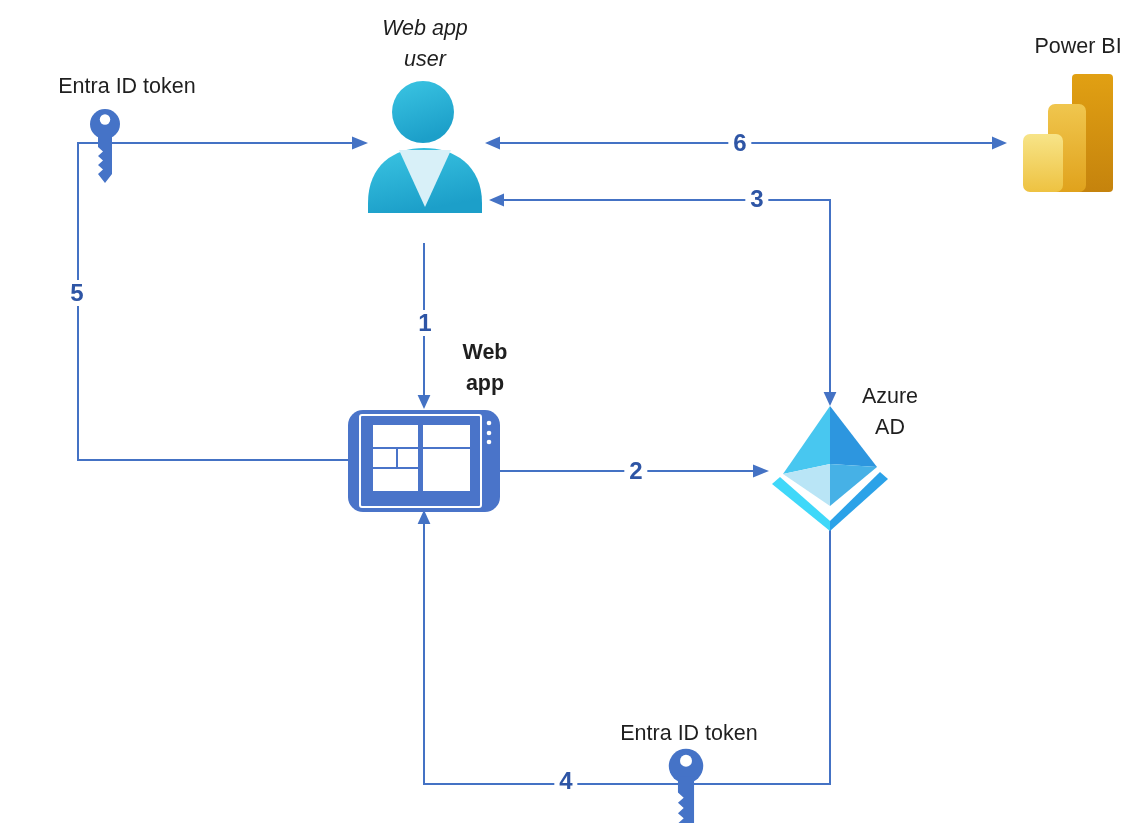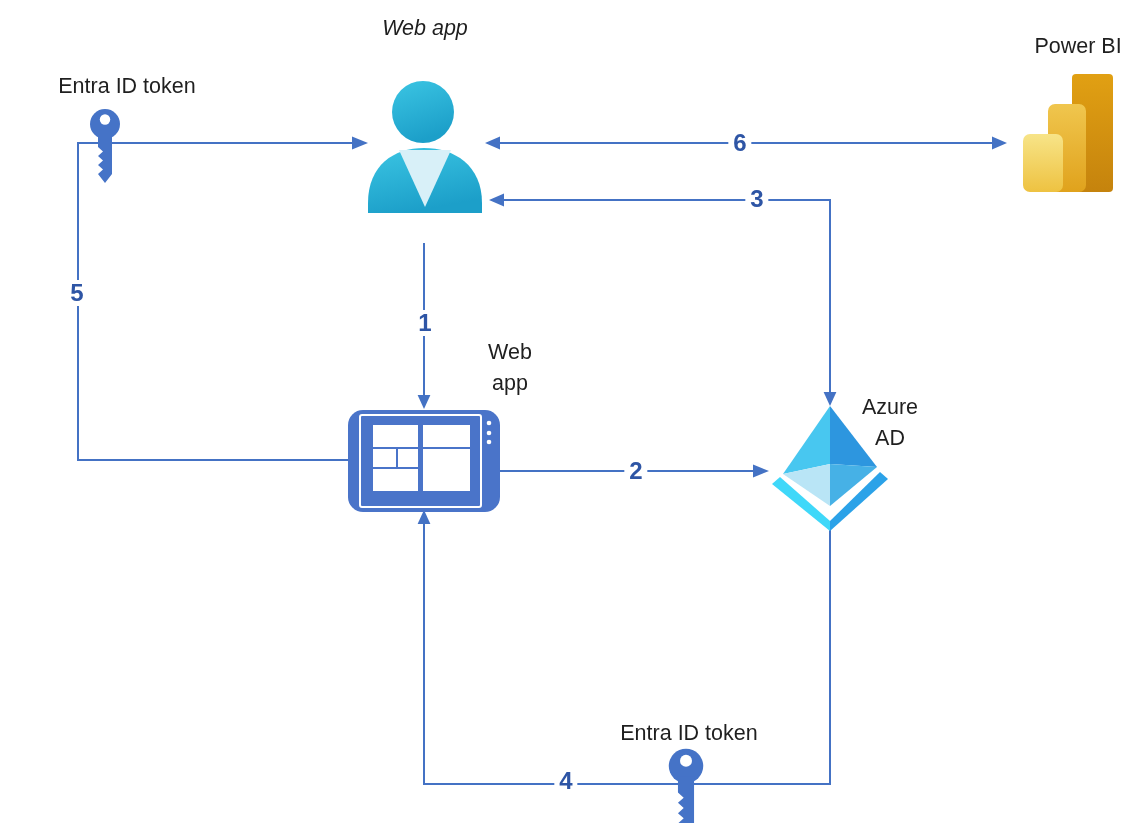--- a/index.html
+++ b/index.html
@@ -128,30 +128,31 @@
     </g>
 
     <use href="#keyShape" transform="translate(105,124)"></use>
     <use href="#keyShape" transform="translate(686,766) scale(1.15)"></use>
   </svg>
 
   <div class="lbl" style="left:27px;top:71px;width:200px;">Entra ID token</div>
 
   <div class="lbl" style="left:345px;top:13px;width:160px;font-style:italic;">
     <div>Web app</div>
+    <div>user</div>
   </div>
 
   <div class="lbl" style="left:1013px;top:31px;width:130px;">Power BI</div>
 
-  <div class="lbl" style="left:460px;top:337px;width:100px;">
+  <div class="lbl" style="left:435px;top:337px;width:100px;font-weight:bold;">
     <div>Web</div>
     <div>app</div>
   </div>
 
-  <div class="lbl" style="left:840px;top:381px;width:100px;margin-top:11px;">
+  <div class="lbl" style="left:840px;top:381px;width:100px;">
     <div>Azure</div>
     <div>AD</div>
   </div>
 
   <div class="lbl" style="left:589px;top:718px;width:200px;">Entra ID token</div>
 
   <div class="step" style="left:425px;top:323px;">1</div>
   <div class="step" style="left:636px;top:471px;">2</div>
   <div class="step" style="left:757px;top:199px;">3</div>
   <div class="step" style="left:566px;top:781px;">4</div>

